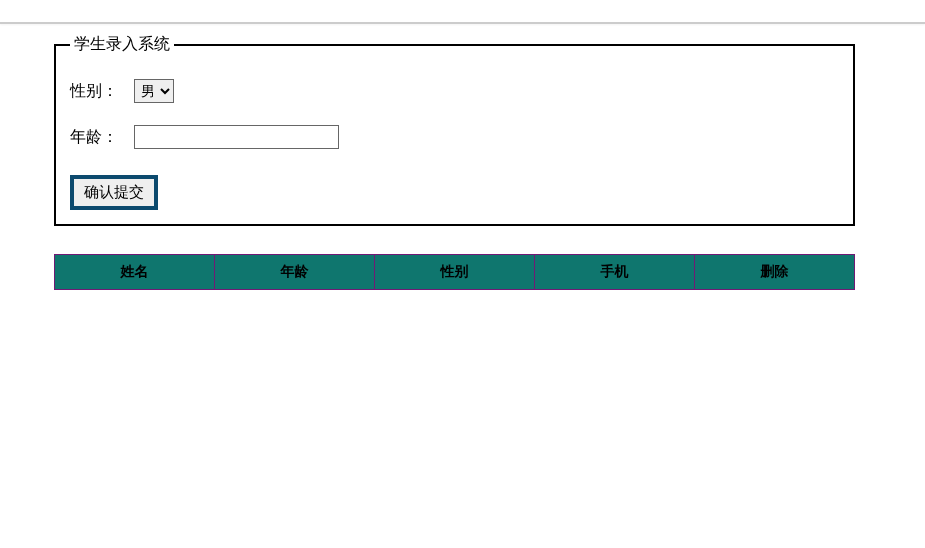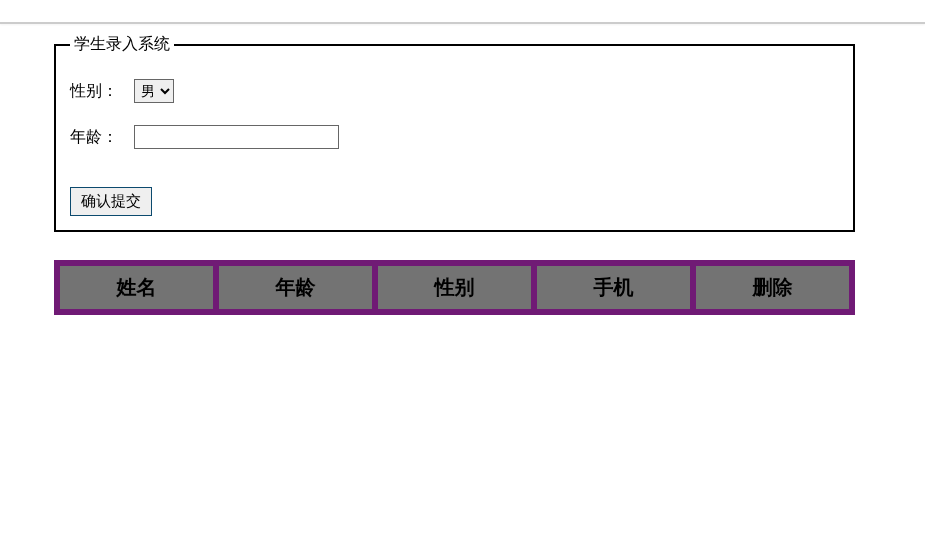--- a/index.html
+++ b/index.html
@@ -49,37 +49,37 @@
       background: #fff;
     }
     .form-row select {
       height: 24px;
       border: 1px solid #666;
       background: #efefef;
       font-size: 14px;
       padding: 1px 2px;
     }
     .submit-btn {
-      margin-top: 16px;
+      margin-top: 4px;
       padding: 4px 10px;
       font-size: 15px;
-      border: 1px solid #0c4a6e;
+      border: 4px solid #0c4a6e;
       background: #efefef;
       cursor: pointer;
     }
     table.list {
       width: 100%;
       border-collapse: collapse;
       margin-top: 28px;
     }
     table.list th {
-      background: #737373;
-      border: 6px solid #701a75;
+      background: #0f766e;
+      border: 1px solid #701a75;
       padding: 8px 0;
-      font-size: 20px;
+      font-size: 14px;
       font-weight: bold;
       text-align: center;
     }
   </style>
 </head>
 <body>
 
 <div class="top-bar"></div>
 
 <div class="container">

